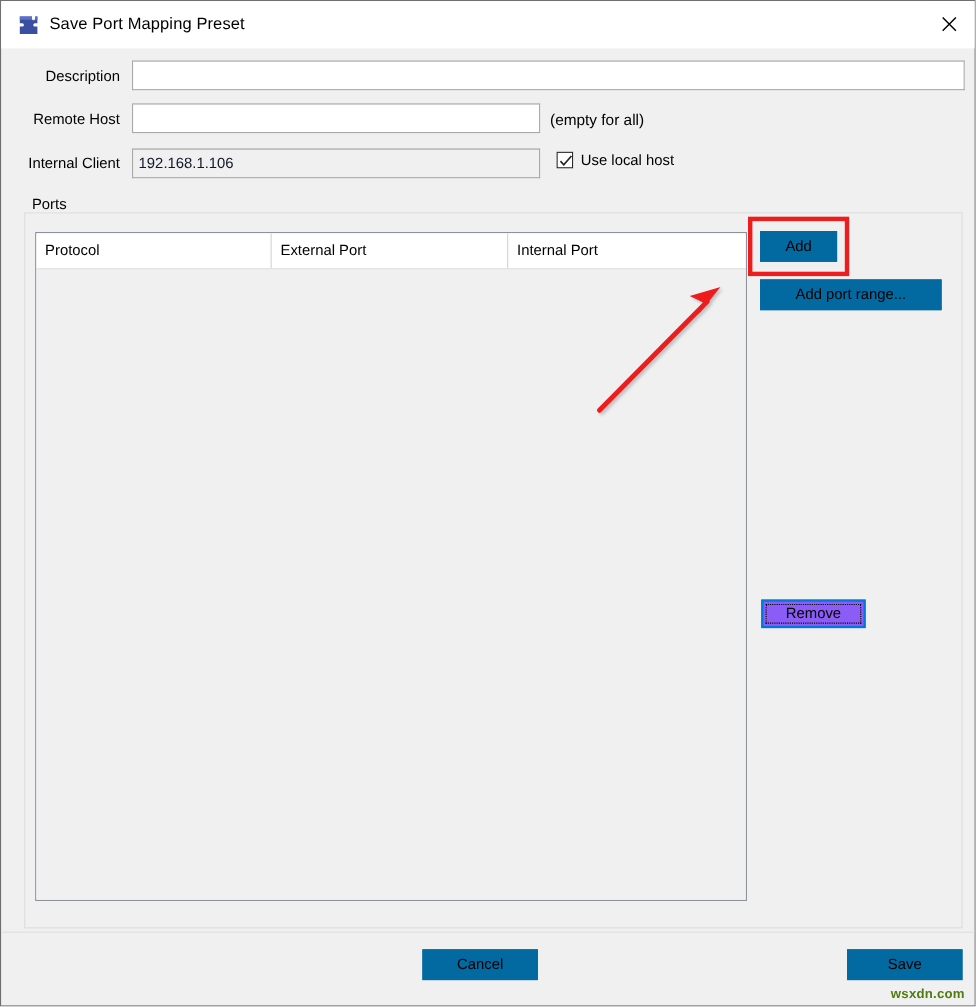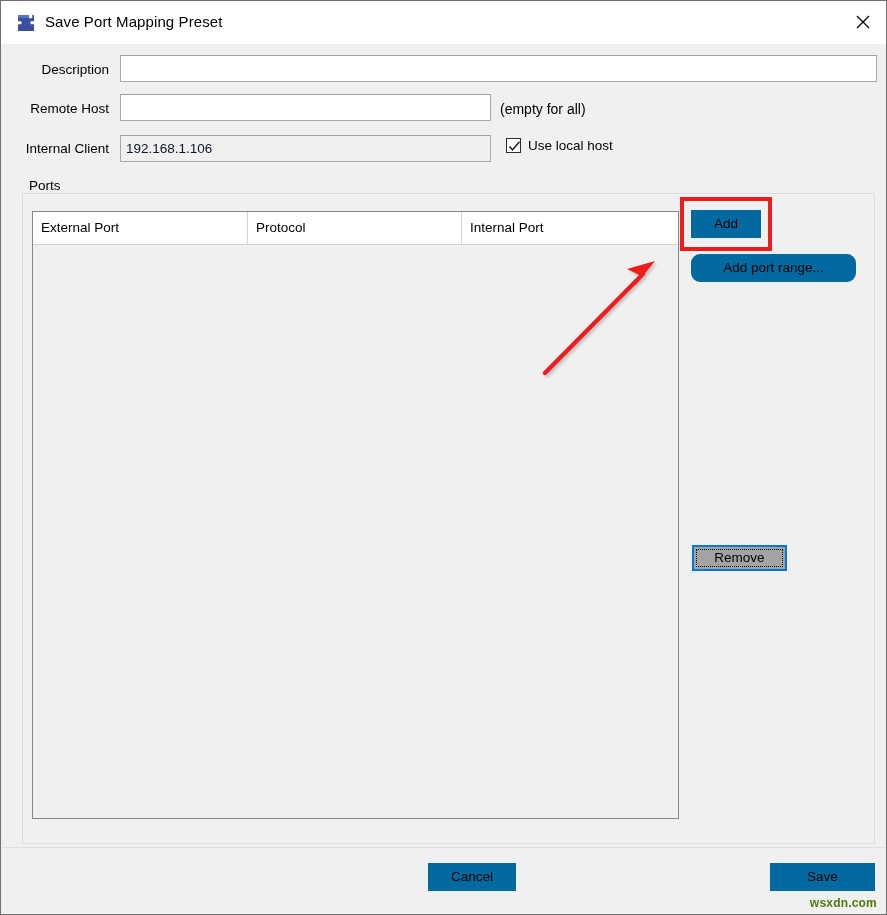--- a/index.html
+++ b/index.html
@@ -178,31 +178,31 @@
     box-sizing: border-box;
     font-family: "Liberation Sans", sans-serif;
     font-size: 13.5px;
     color: #000;
     text-align: center;
     cursor: default;
     padding: 0;
     line-height: 1;
   }
   #btn-add        { left: 690px; top: 209px; width: 70px;  height: 28px; }
-  #btn-addrange   { left: 690px; top: 253px; width: 165px; height: 28px; border-radius: 9px; }
+  #btn-addrange   { left: 690px; top: 253px; width: 165px; height: 28px; }
   #btn-remove     { left: 691px; top: 544px; width: 95px;  height: 26px;
-                    border: 2px solid #0078d7; background: #a3a3a3; }
+                    border: 2px solid #0078d7; background: #8b5cf6; }
   #btn-remove .focus-ring {
     position: absolute; left: 2px; top: 2px; right: 2px; bottom: 2px;
     border: 1px dotted #000;
     pointer-events: none;
   }
 
   
-  #btn-cancel { left: 383px; top: 862px; width: 88px; height: 28px; margin-left: 44px; }
+  #btn-cancel { left: 383px; top: 862px; width: 105px; height: 28px; }
   #btn-save   { left: 769px; top: 862px; width: 105px; height: 28px; }
 
   
   #bottom-sep {
     position: absolute;
     left: 1px; top: 846px; width: 885px; height: 1px;
     background: #dfdfdf;
   }
 
   
@@ -268,22 +268,22 @@
       </svg>
     </span>
     <span id="uselocal-label">Use local host</span>
   </label>
 
   <div id="ports-group"></div>
   <div id="ports-legend">Ports</div>
 
   <div id="ports-table">
     <div id="ports-header">
+      <div class="th" id="th-0">Protocol</div>
       <div class="th" id="th-1">External Port</div>
-      <div class="th" id="th-0">Protocol</div>
       <div class="th" id="th-2">Internal Port</div>
     </div>
     <div id="ports-body"></div>
   </div>
 
   <button class="btn" id="btn-add">Add</button>
   <button class="btn" id="btn-addrange">Add port range...</button>
   <button class="btn" id="btn-remove">
     <span class="focus-ring"></span>
     <span>Remove</span>

